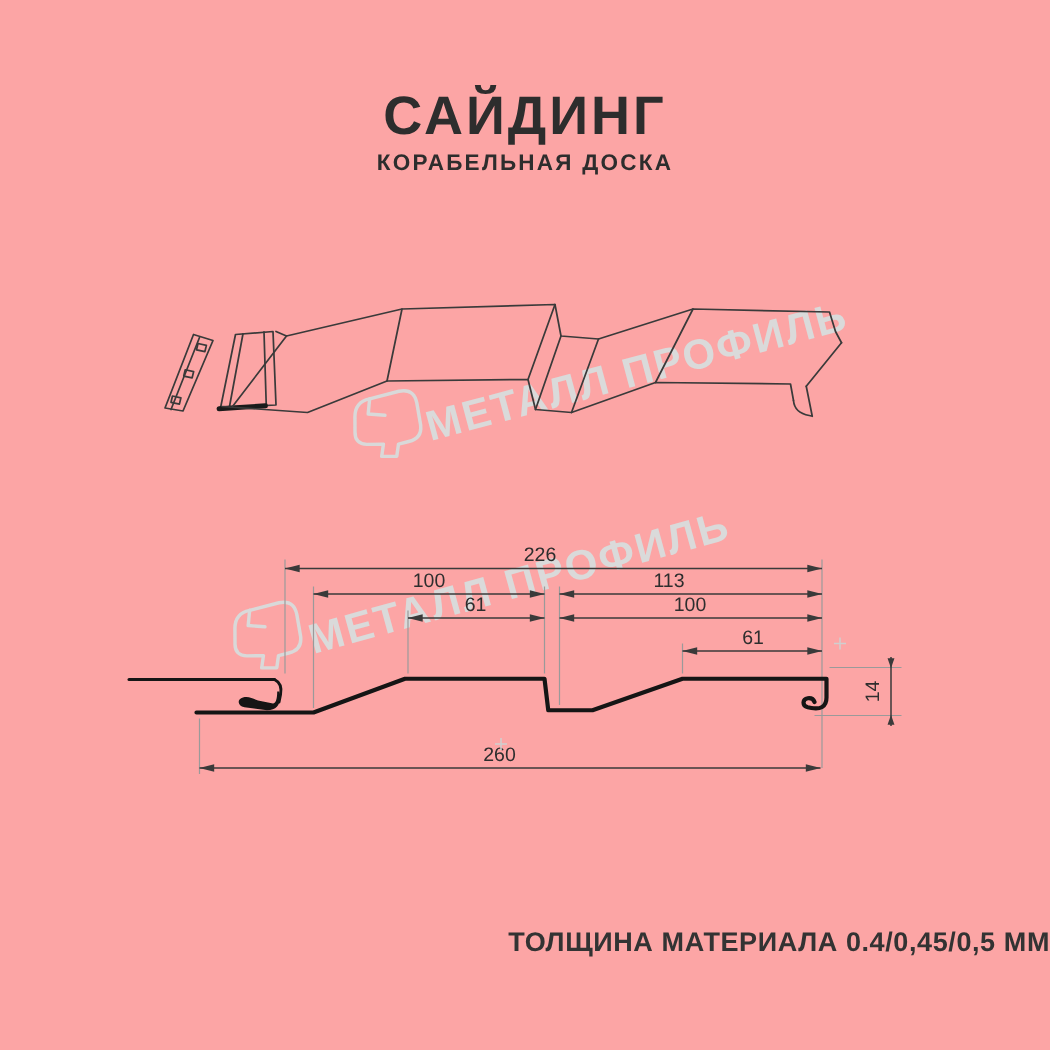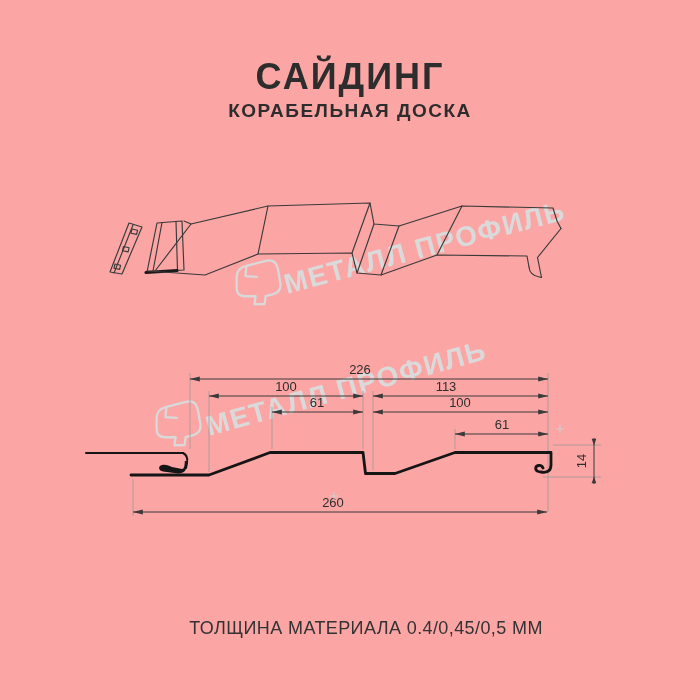--- a/index.html
+++ b/index.html
@@ -2,25 +2,25 @@
 <html><head>
 <meta charset="utf-8">
 <style>
   html,body{margin:0;padding:0;background:#ffffff;}
   .page{
     position:relative;width:700px;height:700px;background:#fca5a5;overflow:hidden;
     font-family:"Liberation Sans","DejaVu Sans",sans-serif;
   }
   .hdr{position:absolute;left:0;right:0;text-align:center;color:#2d2d2d;}
   .hdr.title{top:56px;font-size:36px;font-weight:900;letter-spacing:2px;}
-  .hdr.subtitle{top:100px;font-size:19px;font-weight:700;letter-spacing:1.5px;}
+  .hdr.subtitle{top:100px;font-size:15px;font-weight:700;letter-spacing:1.5px;}
   .hdr.model{top:122px;font-size:14px;font-weight:700;letter-spacing:0.5px;}
   .footer-note{
-    position:absolute;left:0;right:0;top:618px;text-align:center;
-    font-size:18px;font-weight:400;letter-spacing:0.4px;color:#333333;margin-left:32px;
+    position:absolute;left:0;right:0;top:618px;text-align:right;
+    font-size:18px;font-weight:700;letter-spacing:0.4px;color:#333333;margin-left:32px;
   }
   svg{position:absolute;left:0;top:0;}
   .wm-text{font-size:28px;font-weight:700;letter-spacing:1.5px;fill:#dadada;}
   .wm-shape{stroke:#d9d9d9;stroke-width:2.3;fill:none;stroke-linejoin:round;stroke-linecap:round;}
   .l3d{stroke:#3a3a3a;stroke-width:1.15;fill:none;stroke-linejoin:round;stroke-linecap:round;}
   .l3d-thick{stroke:#1a1a1a;stroke-width:3.2;fill:none;stroke-linecap:round;}
   .prof{stroke:#151515;stroke-width:2.8;fill:none;stroke-linejoin:round;stroke-linecap:round;}
   .prof-thin{stroke:#151515;stroke-width:2;fill:none;stroke-linecap:round;}
   .ext{stroke:#9a9a9a;stroke-width:0.8;fill:none;}
   .dim{stroke:#3a3a3a;stroke-width:1;fill:none;}

